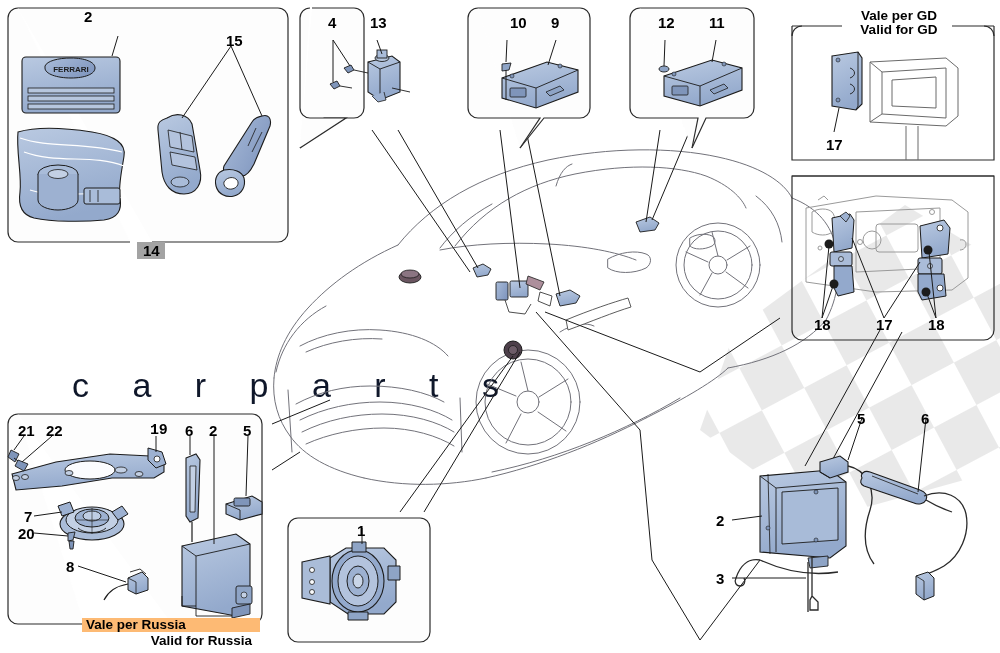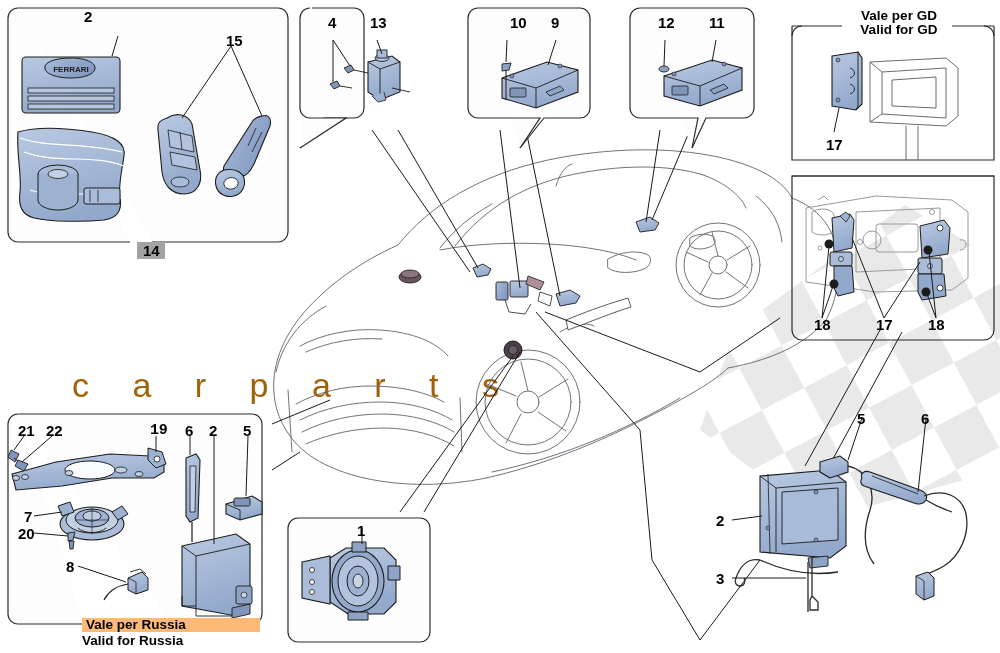--- a/index.html
+++ b/index.html
@@ -15,21 +15,21 @@
   }
   .num{font-size:15px;letter-spacing:-0.2px;}
   .cap{font-size:13.5px;line-height:14px;text-align:center;}
   .wm-main{
     position:absolute;font-family:"Liberation Sans", sans-serif;
     font-weight:bold;color:#f7cfd3;font-size:108px;letter-spacing:-2px;
     left:62px;top:256px;user-select:none;
   }
   .wm-sub{
     position:absolute;font-family:"Liberation Sans", sans-serif;
-    color:#a16207;font-size:34px;letter-spacing:17px;font-weight:normal;
+    color:#0f172a;font-size:34px;letter-spacing:17px;font-weight:normal;
     left:72px;top:366px;user-select:none;
   }
 </style>
 </head>
 <body>
 
 <div id="root">
 
   <div class="wm-sub">c a r p a r t s</div>
 
@@ -518,21 +518,21 @@
   <div class="lbl num" style="left:46px;top:422px;">22</div>
   <div class="lbl num" style="left:150px;top:422px;font-family:Liberation Mono, monospace;">19</div>
   <div class="lbl num" style="left:185px;top:422px;">6</div>
   <div class="lbl num" style="left:209px;top:422px;">2</div>
   <div class="lbl num" style="left:243px;top:422px;">5</div>
   <div class="lbl num" style="left:24px;top:508px;">7</div>
   <div class="lbl num" style="left:18px;top:525px;">20</div>
   <div class="lbl num" style="left:66px;top:558px;">8</div>
 
   <div class="lbl cap" style="left:82px;top:618px;width:170px;text-align:left;background:#fdba74;padding:0 4px;">Vale per Russia</div>
-  <div class="lbl cap" style="left:82px;top:634px;width:170px;text-align:left;">Valid for Russia</div>
+  <div class="lbl cap" style="left:82px;top:634px;width:170px;text-align:right;">Valid for Russia</div>
 
   <div class="lbl num" style="left:357px;top:522px;">1</div>
 
   <div class="lbl num" style="left:716px;top:512px;">2</div>
   <div class="lbl num" style="left:716px;top:570px;">3</div>
   <div class="lbl num" style="left:857px;top:410px;">5</div>
   <div class="lbl num" style="left:921px;top:410px;">6</div>
 
 </div>
 

